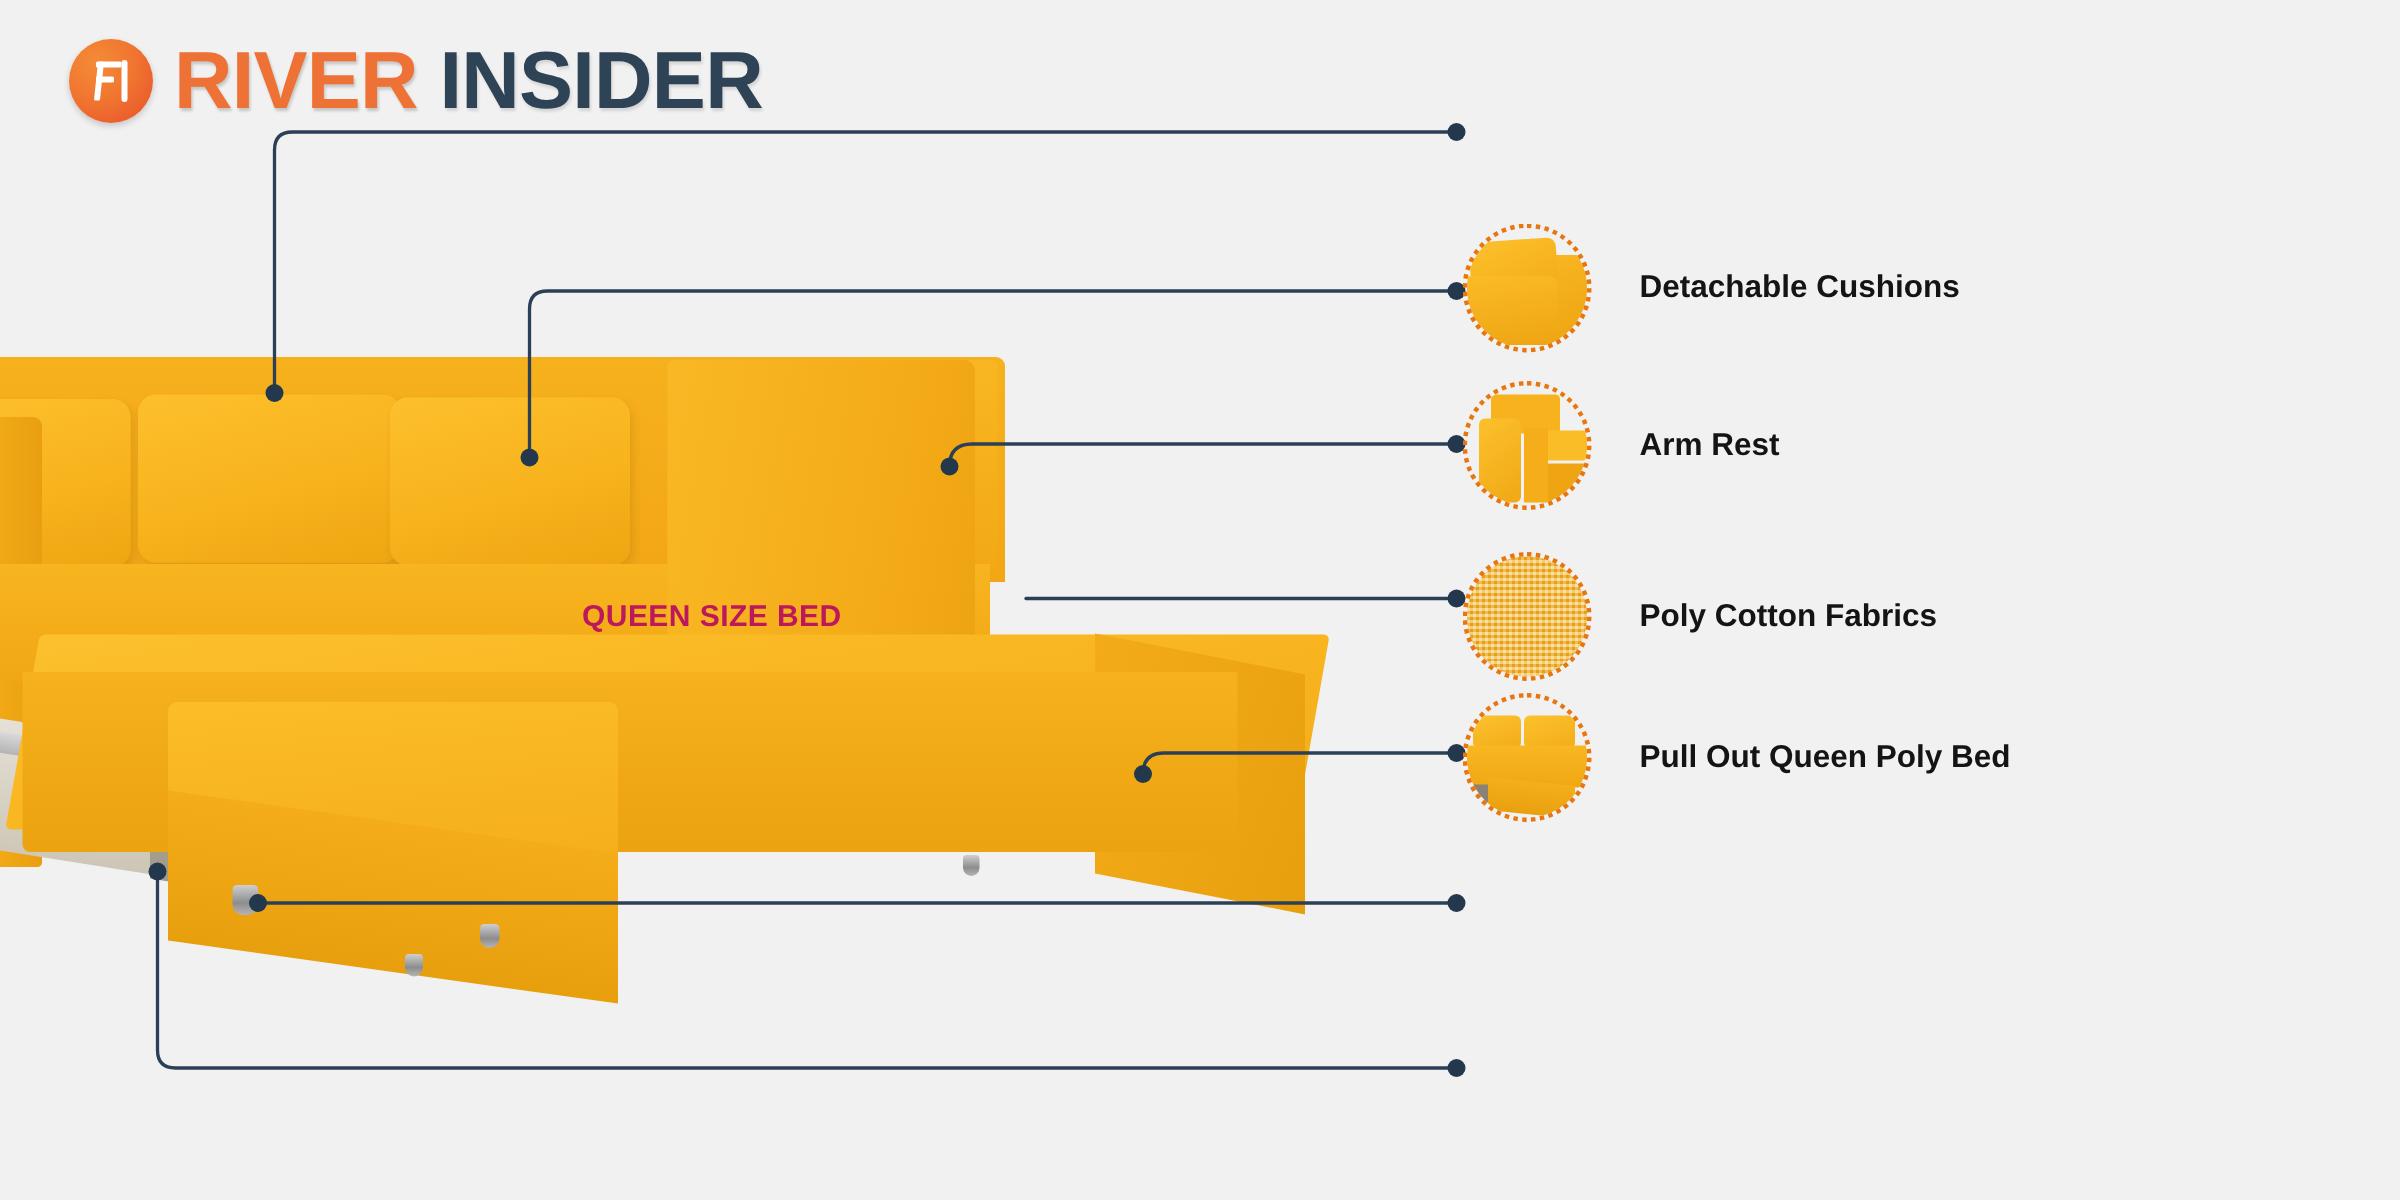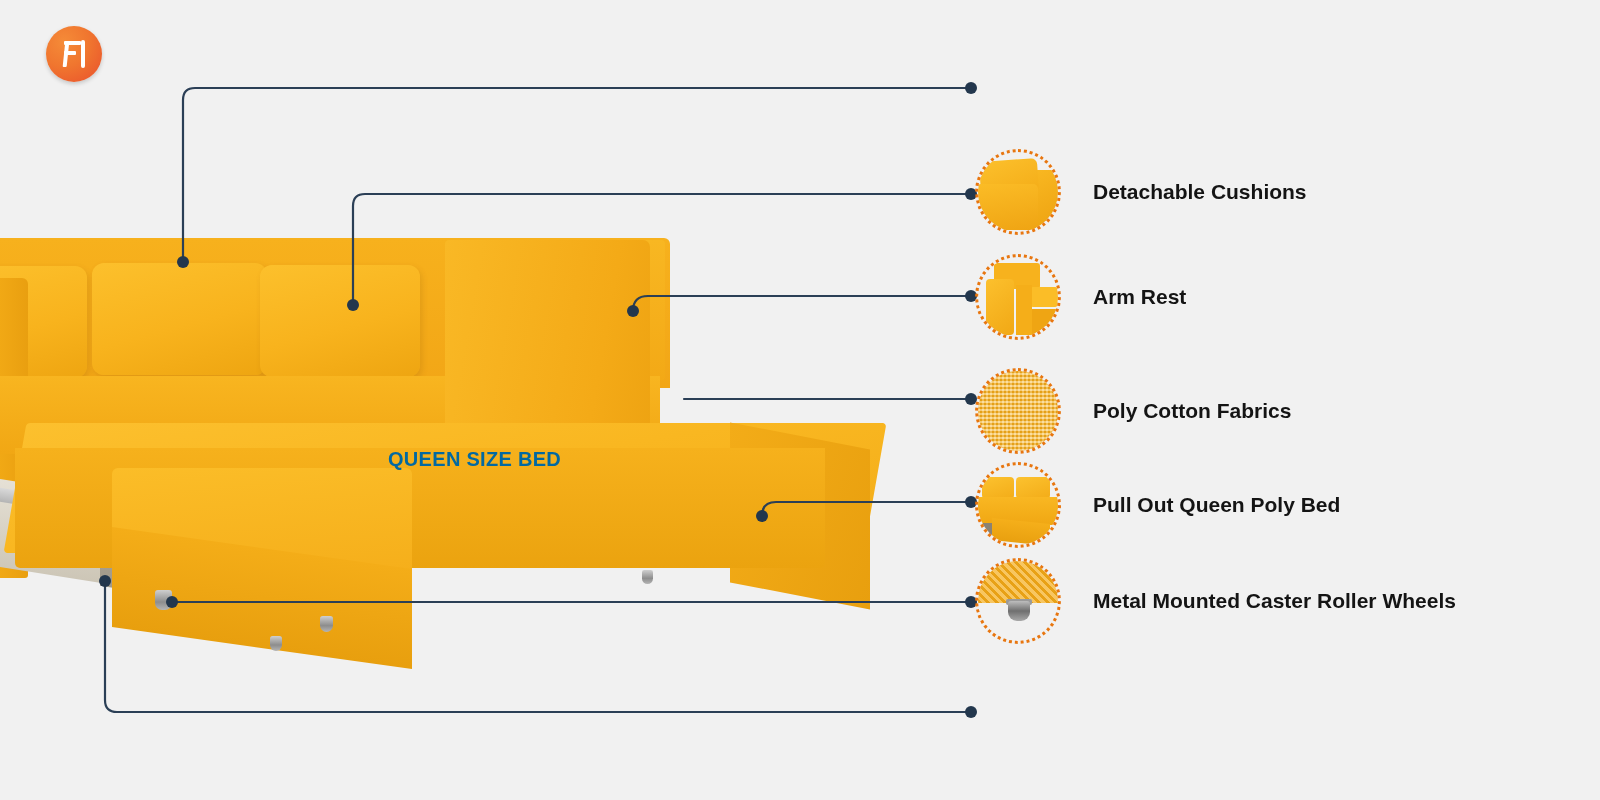--- a/index.html
+++ b/index.html
@@ -78,21 +78,21 @@
     background:linear-gradient(170deg,#b0a898 0%,#9c9485 100%); transform:skewY(9deg); }
   .caster { position:absolute; width:17px; height:20px;
     background:linear-gradient(180deg,#cfcfcf 0%,#8d8d8d 60%,#b5b5b5 100%); border-radius:3px 3px 7px 7px; }
   #caster1 { left:215px; top:372px; }
   #caster2 { left:380px; top:398px; width:13px; height:16px; }
   #caster3 { left:702px; top:352px; width:11px; height:14px; }
   #caster4 { left:330px; top:418px; width:12px; height:15px; }
 
   
   #queen-label { position:absolute; left:388px; top:400px; font-size:20px; font-weight:bold;
-    color:#0369a1; letter-spacing:.3px; white-space:nowrap;margin-top:48px; }
+    color:#be185d; letter-spacing:.3px; white-space:nowrap; }
 
   
   #wires { position:absolute; left:0; top:0; width:1600px; height:800px; pointer-events:none; }
 
   
   .feature { position:absolute; left:975px; display:flex; align-items:center; }
   .thumb-wrap { position:relative; width:86px; height:86px; flex:0 0 auto; }
   .ring {
     position:absolute; left:0; top:0; width:86px; height:86px; border-radius:50%;
     border:3px dotted #e8760f;
@@ -159,20 +159,23 @@
 <body>
 
 <div id="stage">
 
   <div id="logo">
     <div id="logo-badge">
       <span class="g2"></span>
         <span class="g1"></span>
         <span class="g3"></span>
         <span class="g4"></span>
+    </div>
+    <div id="logo-text">
+      <span class="river">RIVER</span><span>&nbsp;</span><span class="insider">INSIDER</span>
     </div>
   </div>
 
   <div id="sofa">
     <div id="backpanel" class="tex"></div>
     <div id="rightback" class="tex"></div>
     <div id="cush1" class="cush tex"></div>
     <div id="cush2" class="cush tex"></div>
     <div id="cush3" class="cush tex"></div>
     <div id="leftarm" class="tex"></div>
@@ -278,28 +281,15 @@
             <span class="p3"></span>
             <span class="p5"></span>
             <span class="p4"></span>
           </div>
         </div>
       <div class="ring"></div>
     </div>
     <div class="flabel">Pull Out Queen Poly Bed</div>
   </div>
 
-  <div class="feature" style="top:558px">
-    <div class="thumb-wrap">
-      <div class="thumb">
-          <div class="t-caster">
-            <span class="k1"></span>
-            <span class="k3"></span>
-            <span class="k2"></span>
-          </div>
-        </div>
-      <div class="ring"></div>
-    </div>
-    <div class="flabel">Metal Mounted Caster Roller Wheels</div>
-  </div>
 
 
 </div>
 
 </body></html>

